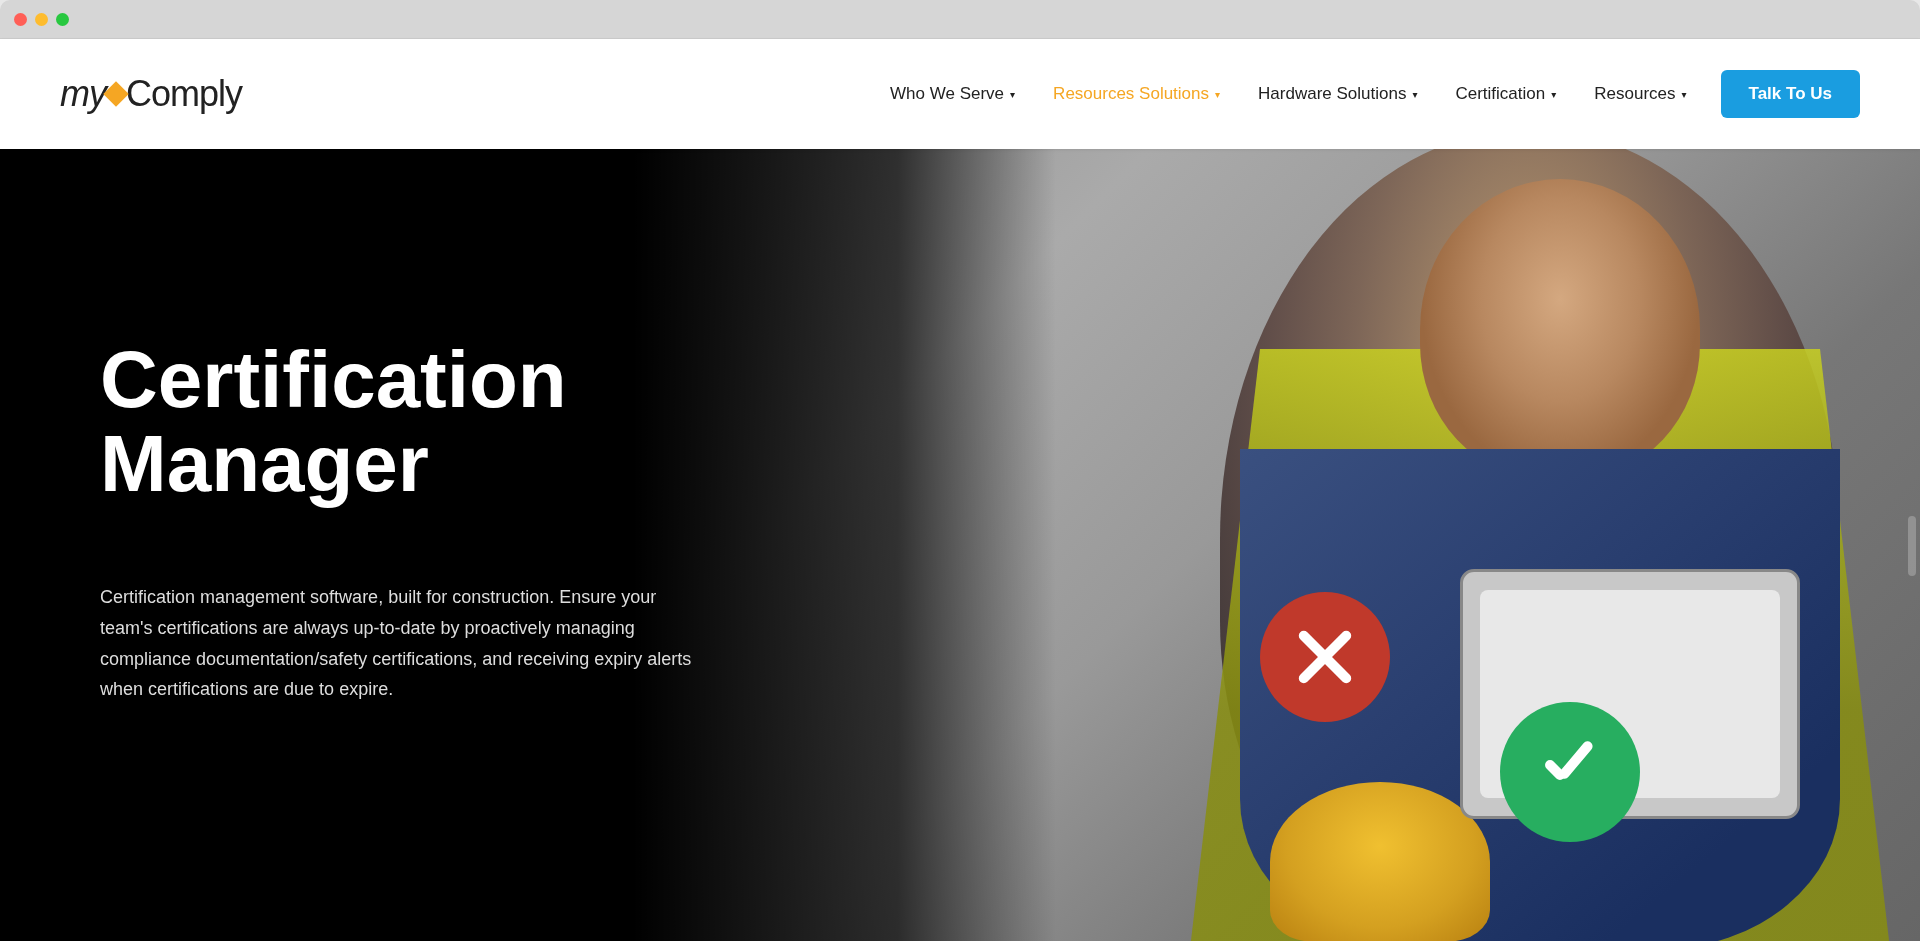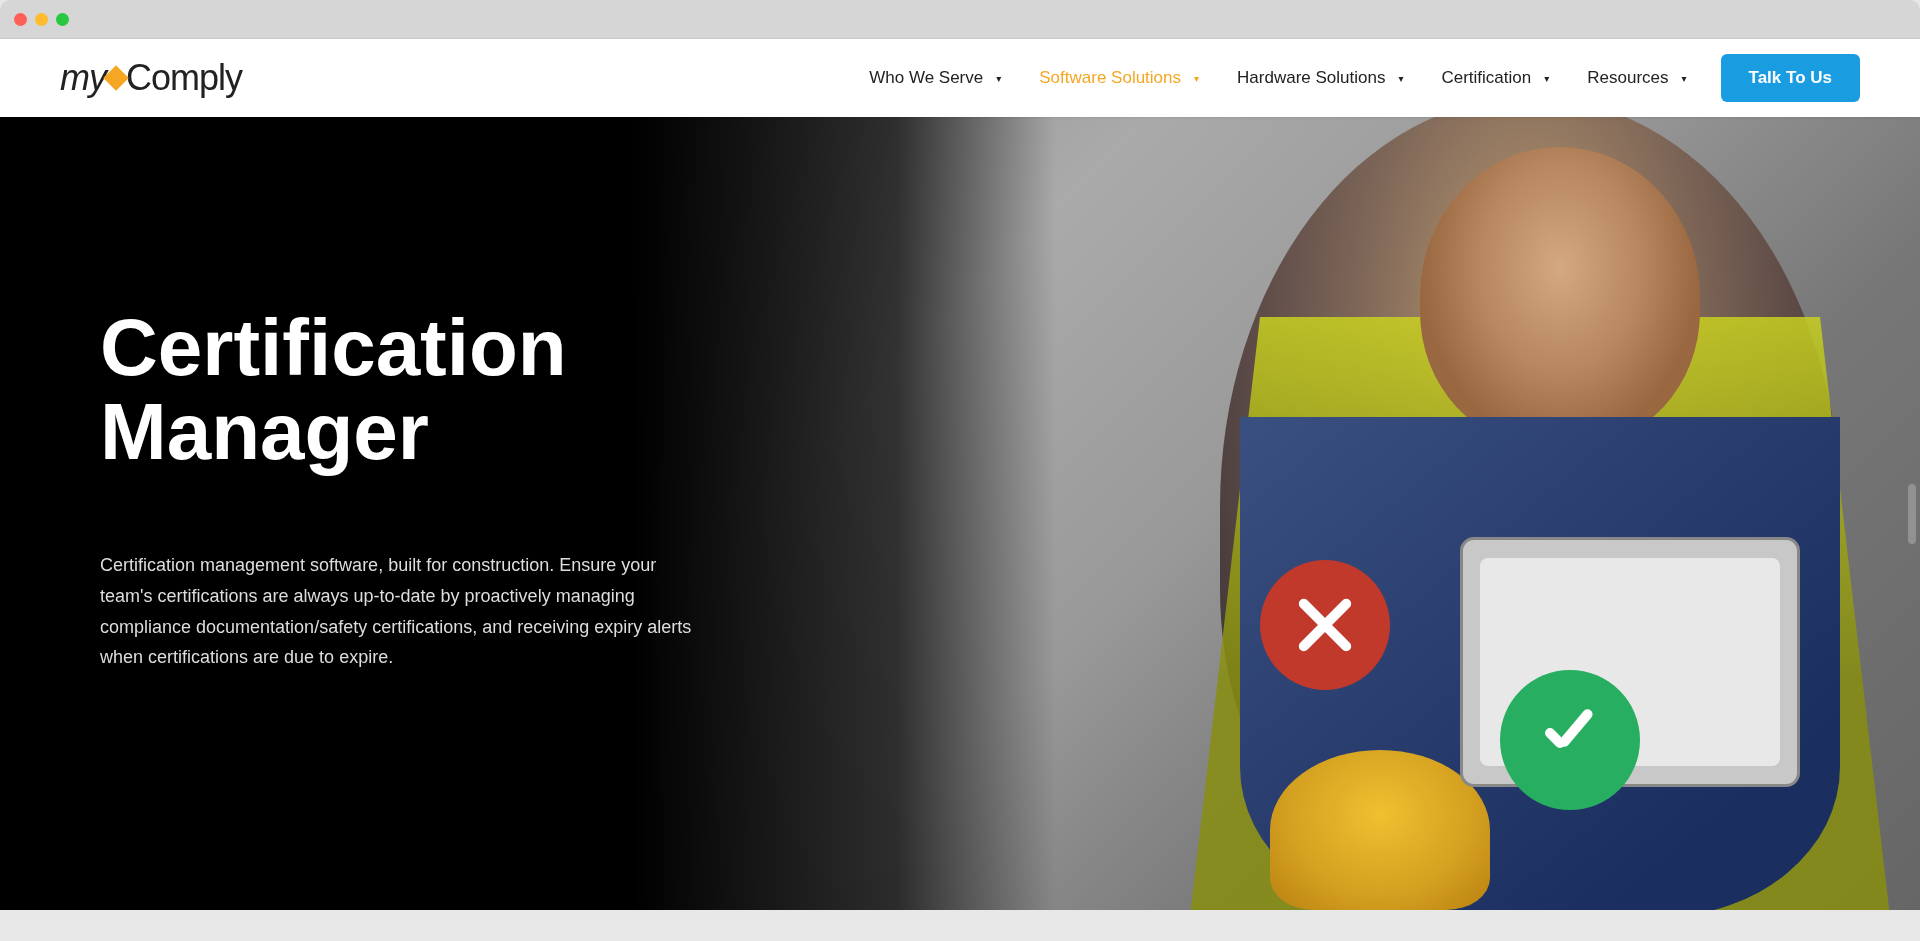--- a/index.html
+++ b/index.html
@@ -33,21 +33,21 @@
 
     
     .browser-content {
       background: #fff;
       border-top: 1px solid #ccc;
     }
 
     
     .navbar {
       background: #fff;
-      height: 78px;
+      height: 110px;
       display: flex;
       align-items: center;
       padding: 16px 60px;
       justify-content: space-between;
       box-shadow: 0 1px 3px rgba(0,0,0,0.08);
       position: relative;
       z-index: 10;
     }
 
     .logo-container {
@@ -86,21 +86,21 @@
       list-style: none;
     }
 
     .nav-links li {
       position: relative;
     }
 
     .nav-link {
       display: flex;
       align-items: center;
-      gap: 13px;
+      gap: 6px;
       padding: 8px 14px;
       font-size: 17px;
       color: #222;
       text-decoration: none;
       cursor: pointer;
       white-space: nowrap;
     }
 
     .nav-link.active {
       color: #f5a623;
@@ -394,21 +394,21 @@
 
     <ul class="nav-links">
       <li>
         <a class="nav-link">
           <span>Who We Serve</span>
           <span class="chevron">▾</span>
         </a>
       </li>
       <li>
         <a class="nav-link active">
-          <span>Software Solutions</span>
+          <span>Resources Solutions</span>
           <span class="chevron">▾</span>
         </a>
       </li>
       <li>
         <a class="nav-link">
           <span>Hardware Solutions</span>
           <span class="chevron">▾</span>
         </a>
       </li>
       <li>

